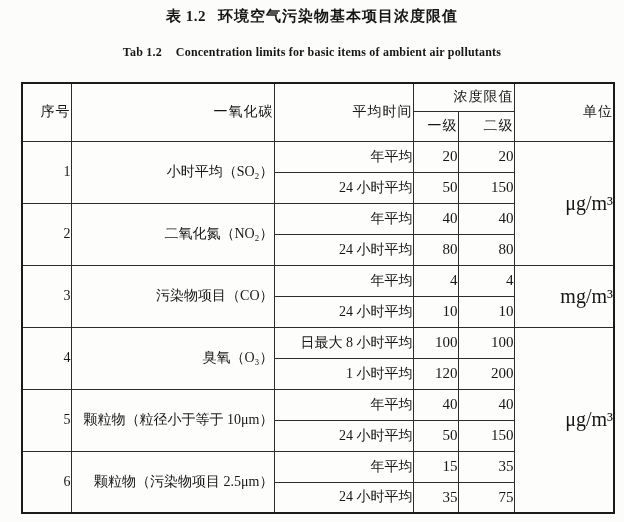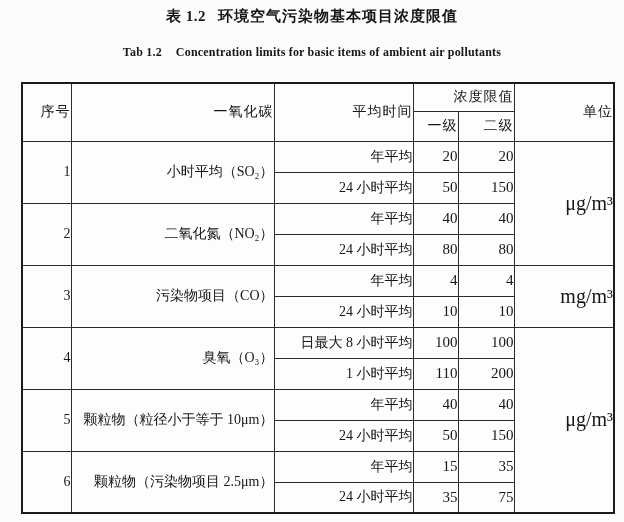--- a/index.html
+++ b/index.html
@@ -132,21 +132,21 @@
     <tr class="d">
       <td rowspan="2">4</td>
       <td rowspan="2">臭氧（O₃）</td>
       <td>日最大 8 小时平均</td>
       <td class="num">100</td>
       <td class="num">100</td>
       <td class="unit" rowspan="6">μg/m³</td>
     </tr>
     <tr class="d">
       <td>1 小时平均</td>
-      <td class="num">110</td>
+      <td class="num">120</td>
       <td class="num">200</td>
     </tr>
 
     <tr class="d">
       <td rowspan="2">5</td>
       <td rowspan="2">颗粒物（粒径小于等于 10μm）</td>
       <td>年平均</td>
       <td class="num">40</td>
       <td class="num">40</td>
     </tr>

